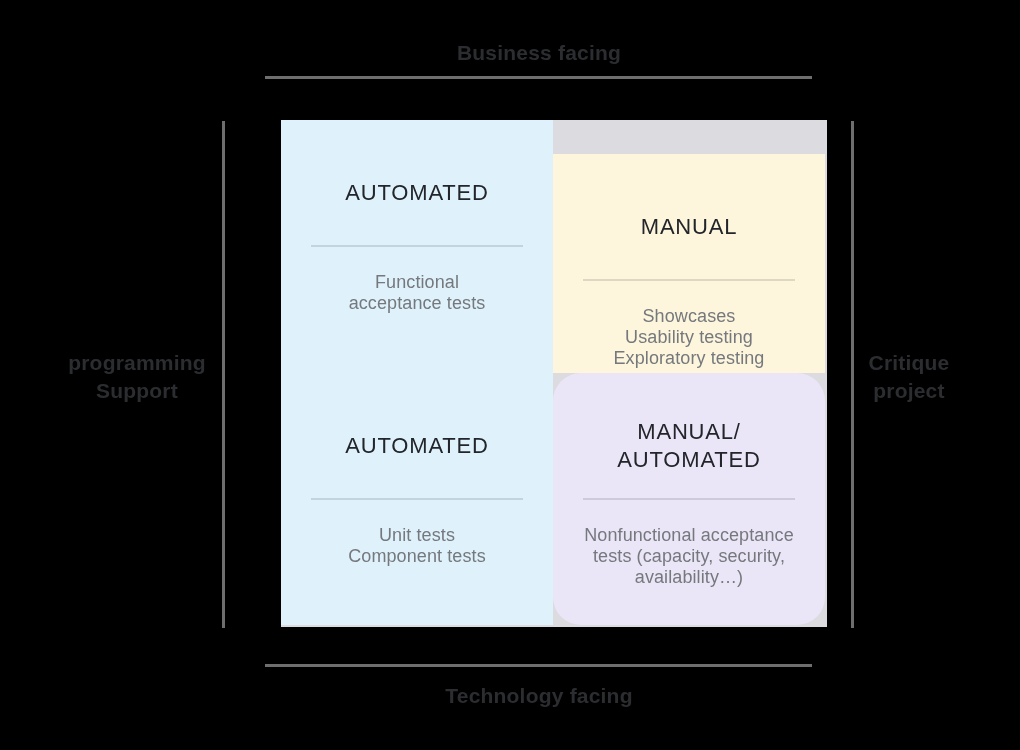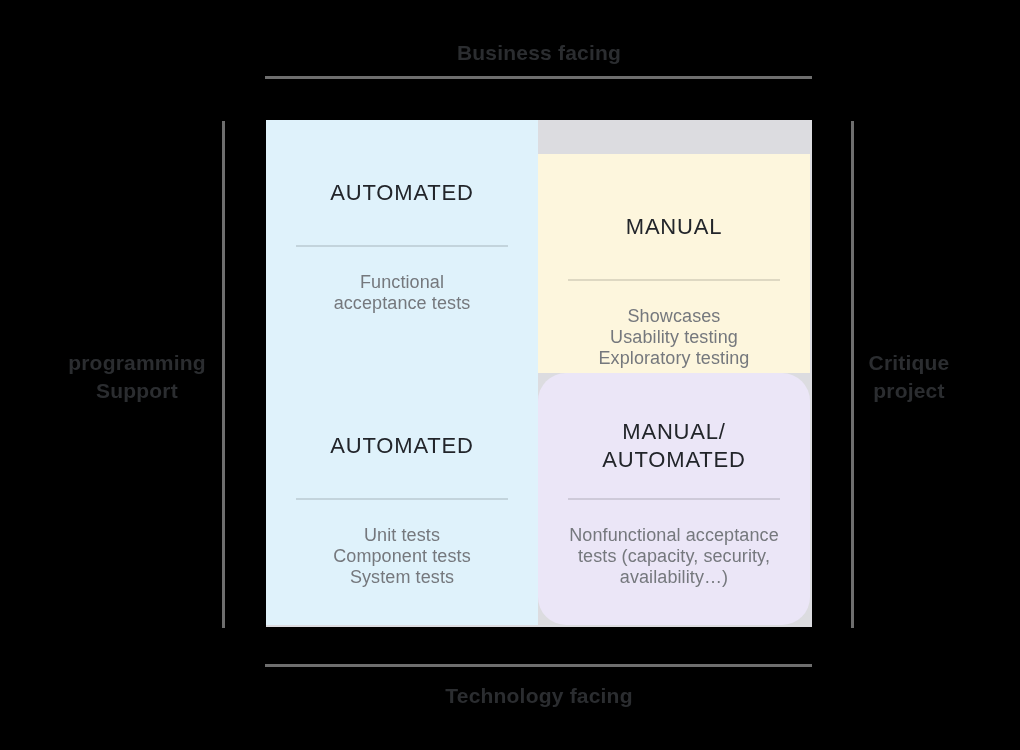--- a/index.html
+++ b/index.html
@@ -16,21 +16,21 @@
   .axis-label{
     position:absolute;color:#2b2d30;font-weight:bold;font-size:21px;
     letter-spacing:0.2px;text-align:center;line-height:26px;
   }
   .axis-label.top{left:266px;width:546px;top:40px;}
   .axis-label.bottom{left:266px;width:546px;top:683px;}
   .axis-label.side{width:200px;line-height:28px;top:349px;}
   .axis-label.left{left:37px;}
   .axis-label.right{left:809px;}
   .grid{
-    position:absolute;left:266px;top:120px;width:546px;height:507px;
+    position:absolute;left:281px;top:120px;width:546px;height:507px;
     background:#dcdce0;display:grid;grid-template-columns:1fr 1fr;
     grid-template-rows:1fr 1fr;gap:0;padding:0 2px 2px 0;box-sizing:border-box;
   }
   .quad{position:relative;}
   .q-title{
     position:absolute;left:0;right:0;top:73px;transform:translateY(-50%);
     text-align:center;font-size:22px;line-height:28px;color:#22252a;
     letter-spacing:0.8px;
   }
   .q-divider{
@@ -87,21 +87,20 @@
     </div>
 
     <div class="quad" style="background-color: rgb(223, 242, 251);">
       <div class="q-title">
         <div>AUTOMATED</div>
       </div>
       <div class="q-divider"></div>
       <div class="q-body">
         <div>Unit tests</div>
         <div>Component tests</div>
-        <div>System tests</div>
       </div>
     </div>
 
     <div class="quad" style="background-color: rgb(235, 230, 247); border-radius: 28px;">
       <div class="q-title">
         <div>MANUAL/</div>
         <div>AUTOMATED</div>
       </div>
       <div class="q-divider"></div>
       <div class="q-body">

